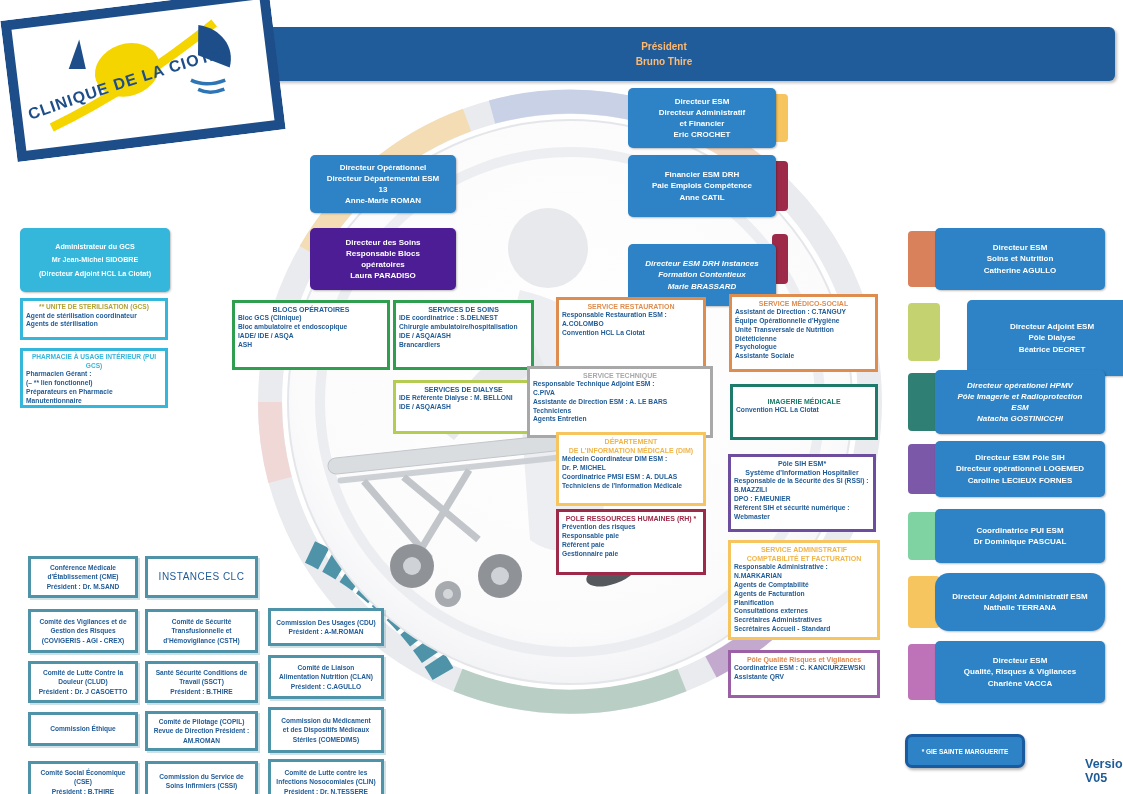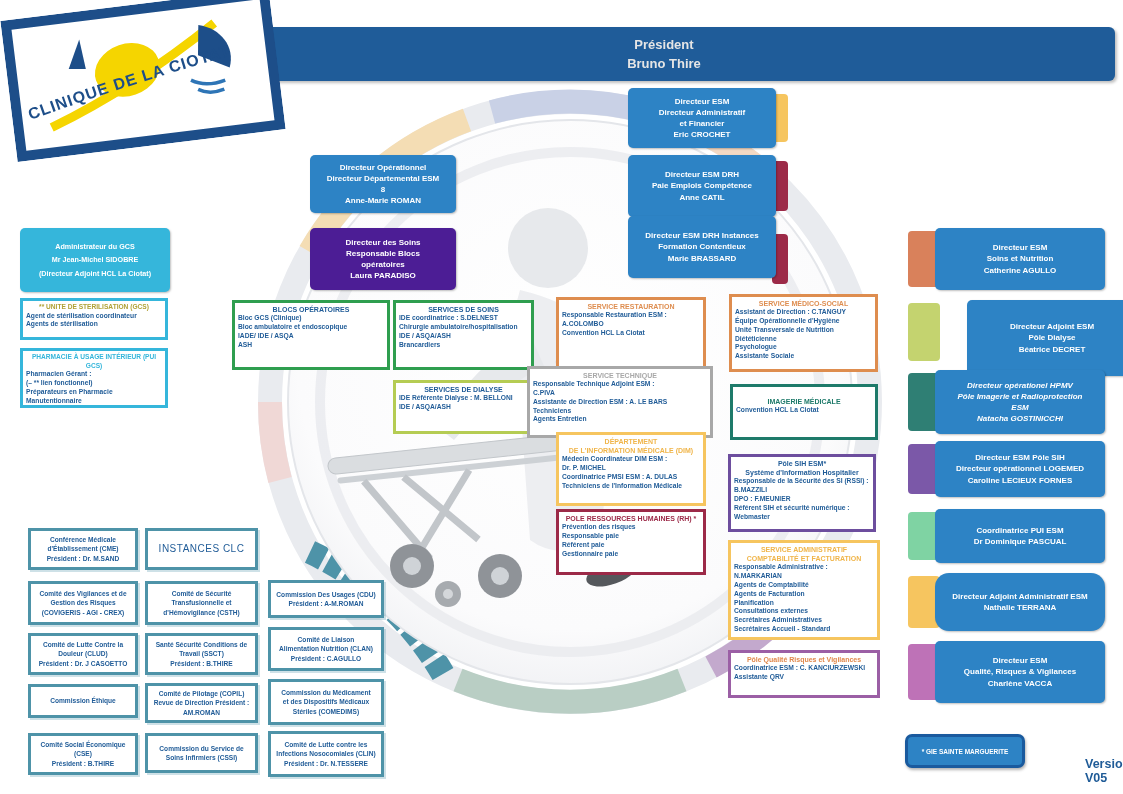--- a/index.html
+++ b/index.html
@@ -1,38 +1,38 @@
 <!DOCTYPE html>
 <html><head>
 <meta charset="utf-8">
 <style>
   html,body{margin:0;padding:0;}
   body{width:1123px;height:794px;position:relative;overflow:hidden;background:#fff;
        font-family:"Liberation Sans",sans-serif;}
   .pre{white-space:pre-line;}
   #decor{position:absolute;left:0;top:0;z-index:0;}
   .band{position:absolute;left:213px;top:27px;width:902px;height:54px;background:#1F5C99;
-        border-radius:6px;color:#e5e5e5;display:flex;align-items:center;justify-content:center;
-        text-align:center;font-weight:bold;font-size:13px;line-height:1.5;z-index:1;
+        border-radius:6px;color:#fdba74;display:flex;align-items:center;justify-content:center;
+        text-align:center;font-weight:bold;font-size:10px;line-height:1.5;z-index:1;
         box-shadow:2px 2px 3px rgba(0,0,0,.25);}
   .logo{position:absolute;left:8px;top:4px;width:270px;height:142px;z-index:3;transform:rotate(-7deg);}
   .bluebox{position:absolute;box-sizing:border-box;background:#2D83C5;color:#fff;border-radius:5px;
         display:flex;align-items:center;justify-content:center;text-align:center;font-weight:bold;
         font-size:8px;line-height:1.4;padding:16px;z-index:2;box-shadow:1px 1px 2px rgba(0,0,0,.25);}
   .greenbox{background:#4c1d95;}
   .cyanbox{background:#35B6DB;font-size:7.2px;line-height:1.9;}
   .tab{position:absolute;border-radius:4px;z-index:1;}
   .wbox{position:absolute;box-sizing:border-box;background:#fff;border:3px solid;color:#1F5B97;
         padding:2px 3px;z-index:2;}
   .btitle{font-weight:bold;text-align:center;font-size:7px;line-height:1.3;white-space:pre-line;}
   .bbody{font-size:6.7px;line-height:1.32;font-weight:bold;white-space:pre-line;}
   .cbox{position:absolute;box-sizing:border-box;background:#fff;border:3px solid #4E93A8;color:#1F5B97;
         display:flex;align-items:center;justify-content:center;text-align:center;font-weight:bold;
         font-size:6.6px;line-height:1.4;padding:2px;z-index:2;white-space:pre-line;
-        box-shadow:2px 2px 0 rgba(78,147,168,.28);}
+        box-shadow:2px 2px 0 rgba(78,147,168,.28);margin-top:28px;}
   .cheader{font-size:10px;font-weight:normal;letter-spacing:.5px;}
   .gie{position:absolute;left:905px;top:734px;width:120px;height:34px;background:#2D83C5;
         border:3px solid #1A5A9E;border-radius:7px;color:#fff;font-weight:bold;font-size:6.5px;
         display:flex;align-items:center;justify-content:center;z-index:2;box-sizing:border-box;
         box-shadow:1px 2px 3px rgba(0,0,0,.3);}
   .version{position:absolute;left:1085px;top:757px;font-size:12.5px;font-weight:bold;color:#1F5B97;z-index:2;}
 </style>
 </head>
 <body>
 
@@ -105,37 +105,37 @@
 <div class="wbox" style="left:20px;top:348px;width:148px;height:60px;border-color:#35B6DB;">
   <div class="btitle" style="color:#35B6DB;font-size:6.6px;">PHARMACIE À USAGE INTÉRIEUR (PUI GCS)</div>
   <div class="bbody">Pharmacien Gérant :
 (– ** lien fonctionnel)
 Préparateurs en Pharmacie
 Manutentionnaire</div>
 </div>
 
 <div class="bluebox pre" style="left:310px;top:155px;width:146px;height:58px;">Directeur Opérationnel
 Directeur Départemental ESM
-8
+13
 Anne-Marie ROMAN</div>
 <div class="bluebox greenbox pre" style="left:310px;top:228px;width:146px;height:62px;">Directeur des Soins
 Responsable Blocs opératoires
 Laura PARADISO</div>
 
 <div class="tab" style="left: 772px; top: 94px; width: 16px; height: 48px; background: rgb(246, 197, 95);"></div>
 <div class="bluebox pre" style="left:628px;top:88px;width:148px;height:60px;">Directeur ESM
 Directeur Administratif
 et Financier
 Eric CROCHET</div>
 <div class="tab" style="left:772px;top:161px;width:16px;height:50px;background:#9C2A48;"></div>
-<div class="bluebox pre" style="left:628px;top:155px;width:148px;height:62px;">Directeur ESM DRH
+<div class="bluebox pre" style="left:628px;top:155px;width:148px;height:62px;">Financier ESM DRH
 Paie Emplois Compétence
 Anne CATIL</div>
 <div class="tab" style="left:772px;top:234px;width:16px;height:50px;background:#9C2A48;"></div>
-<div class="bluebox pre" style="left:628px;top:216px;width:148px;height:62px;">Directeur ESM DRH Instances
+<div class="bluebox pre" style="left:628px;top:244px;width:148px;height:62px;font-style:italic;">Directeur ESM DRH Instances
 Formation Contentieux
 Marie BRASSARD</div>
 
 <div class="wbox" style="left:232px;top:300px;width:158px;height:70px;border-color:#2F9E4F;">
   <div class="btitle">BLOCS OPÉRATOIRES</div>
   <div class="bbody">Bloc GCS (Clinique)
 Bloc ambulatoire et endoscopique
 IADE/ IDE / ASQA
 ASH</div>
 </div>

